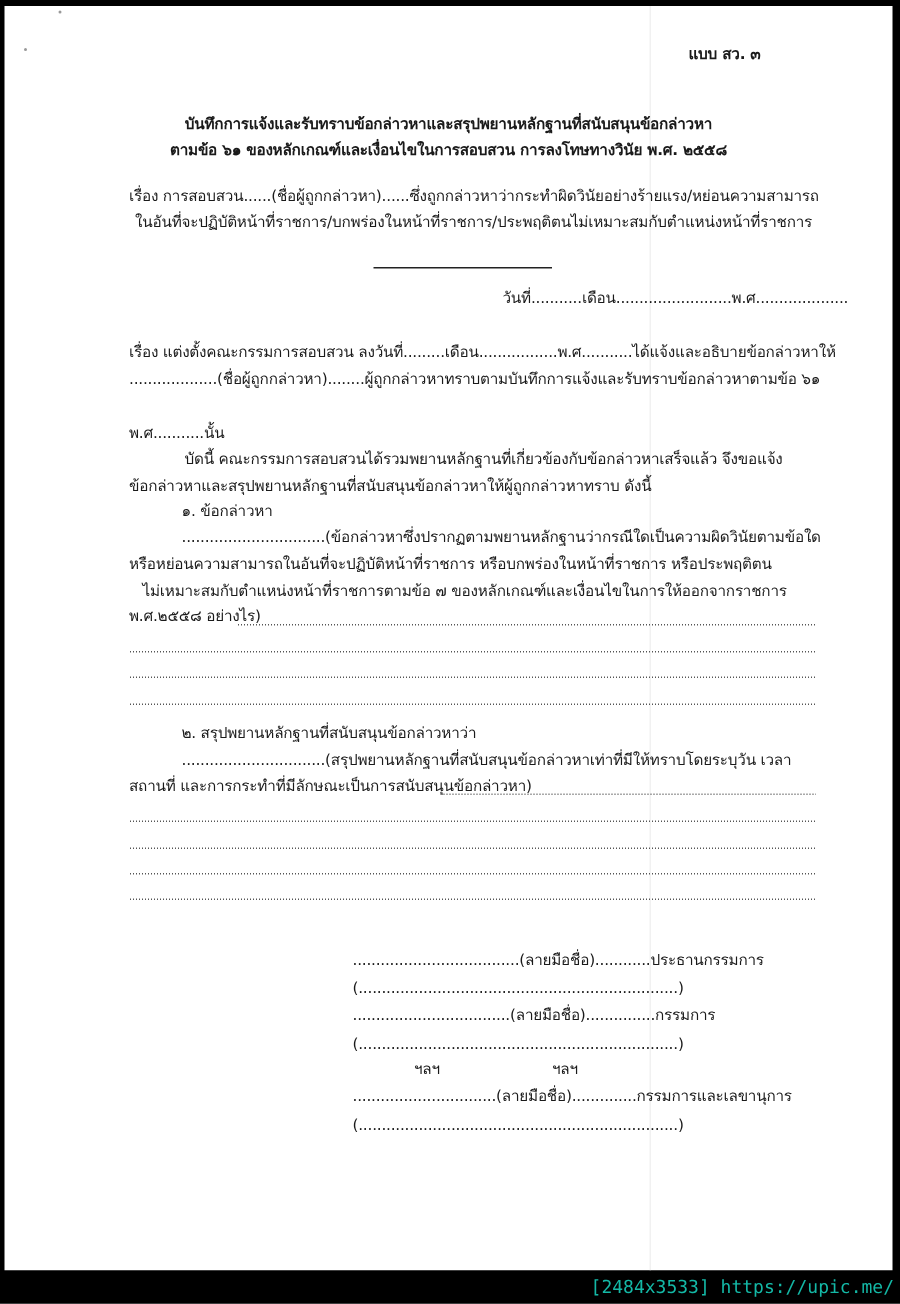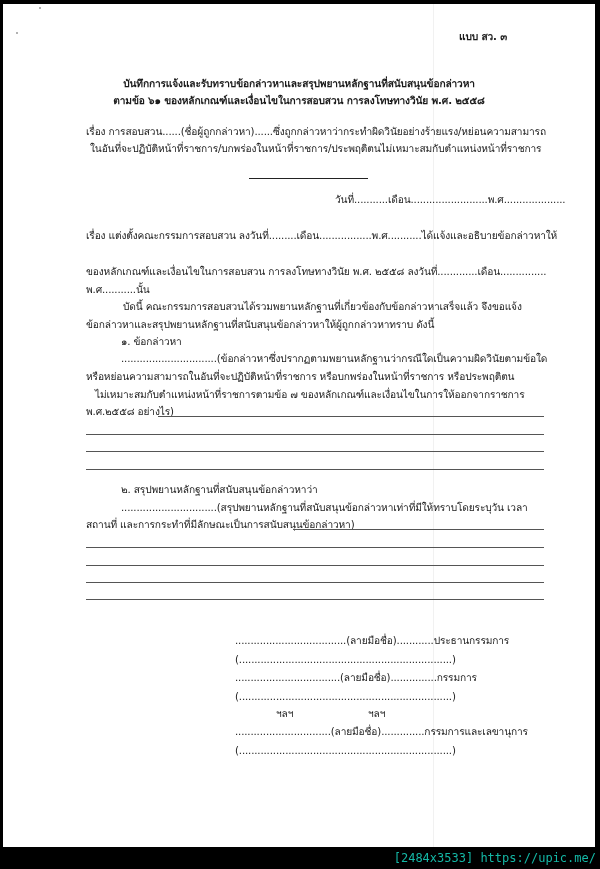--- a/index.html
+++ b/index.html
@@ -47,21 +47,21 @@
   <div class="t bold c" style="top:90px;">ตามข้อ ๖๑ ของหลักเกณฑ์และเงื่อนไขในการสอบสวน การลงโทษทางวินัย พ.ศ. ๒๕๕๘</div>
 
   <div class="t" style="left:83px;top:121px;">เรื่อง  การสอบสวน......(ชื่อผู้ถูกกล่าวหา)......ซึ่งถูกกล่าวหาว่ากระทำผิดวินัยอย่างร้ายแรง/หย่อนความสามารถ</div>
   <div class="t" style="left:87px;top:138px;">ในอันที่จะปฏิบัติหน้าที่ราชการ/บกพร่องในหน้าที่ราชการ/ประพฤติตนไม่เหมาะสมกับตำแหน่งหน้าที่ราชการ</div>
 
   <div class="hr" style="left:246px;top:174px;width:119px;"></div>
 
   <div class="t" style="left:332px;top:189px;">วันที่...........เดือน.........................พ.ศ....................</div>
 
   <div class="t" style="left:83px;top:225px;">เรื่อง แต่งตั้งคณะกรรมการสอบสวน ลงวันที่.........เดือน.................พ.ศ...........ได้แจ้งและอธิบายข้อกล่าวหาให้</div>
-  <div class="t" style="left:83px;top:261px;">ของหลักเกณฑ์และเงื่อนไขในการสอบสวน การลงโทษทางวินัย พ.ศ. ๒๕๕๘ ลงวันที่.............เดือน...............</div>
+  <div class="t" style="left:83px;top:243px;">...................(ชื่อผู้ถูกกล่าวหา)........ผู้ถูกกล่าวหาทราบตามบันทึกการแจ้งและรับทราบข้อกล่าวหาตามข้อ ๖๑</div>
   <div class="t" style="left:83px;top:279px;">พ.ศ...........นั้น</div>
 
   <div class="t" style="left:120px;top:296px;">บัดนี้  คณะกรรมการสอบสวนได้รวมพยานหลักฐานที่เกี่ยวข้องกับข้อกล่าวหาเสร็จแล้ว  จึงขอแจ้ง</div>
   <div class="t" style="left:83px;top:314px;">ข้อกล่าวหาและสรุปพยานหลักฐานที่สนับสนุนข้อกล่าวหาให้ผู้ถูกกล่าวหาทราบ ดังนี้</div>
 
   <div class="t" style="left:118px;top:331px;">๑. ข้อกล่าวหา</div>
   <div class="t" style="left:83px;top:366px;">หรือหย่อนความสามารถในอันที่จะปฏิบัติหน้าที่ราชการ หรือบกพร่องในหน้าที่ราชการ หรือประพฤติตน</div>
   <div class="t" style="left:118px;top:348px;">...............................(ข้อกล่าวหาซึ่งปรากฏตามพยานหลักฐานว่ากรณีใดเป็นความผิดวินัยตามข้อใด</div>
   <div class="t" style="left:92px;top:384px;">ไม่เหมาะสมกับตำแหน่งหน้าที่ราชการตามข้อ ๗ ของหลักเกณฑ์และเงื่อนไขในการให้ออกจากราชการ</div>
   <div class="t" style="left:83px;top:401px;">พ.ศ.๒๕๕๘ อย่างไร)</div>

